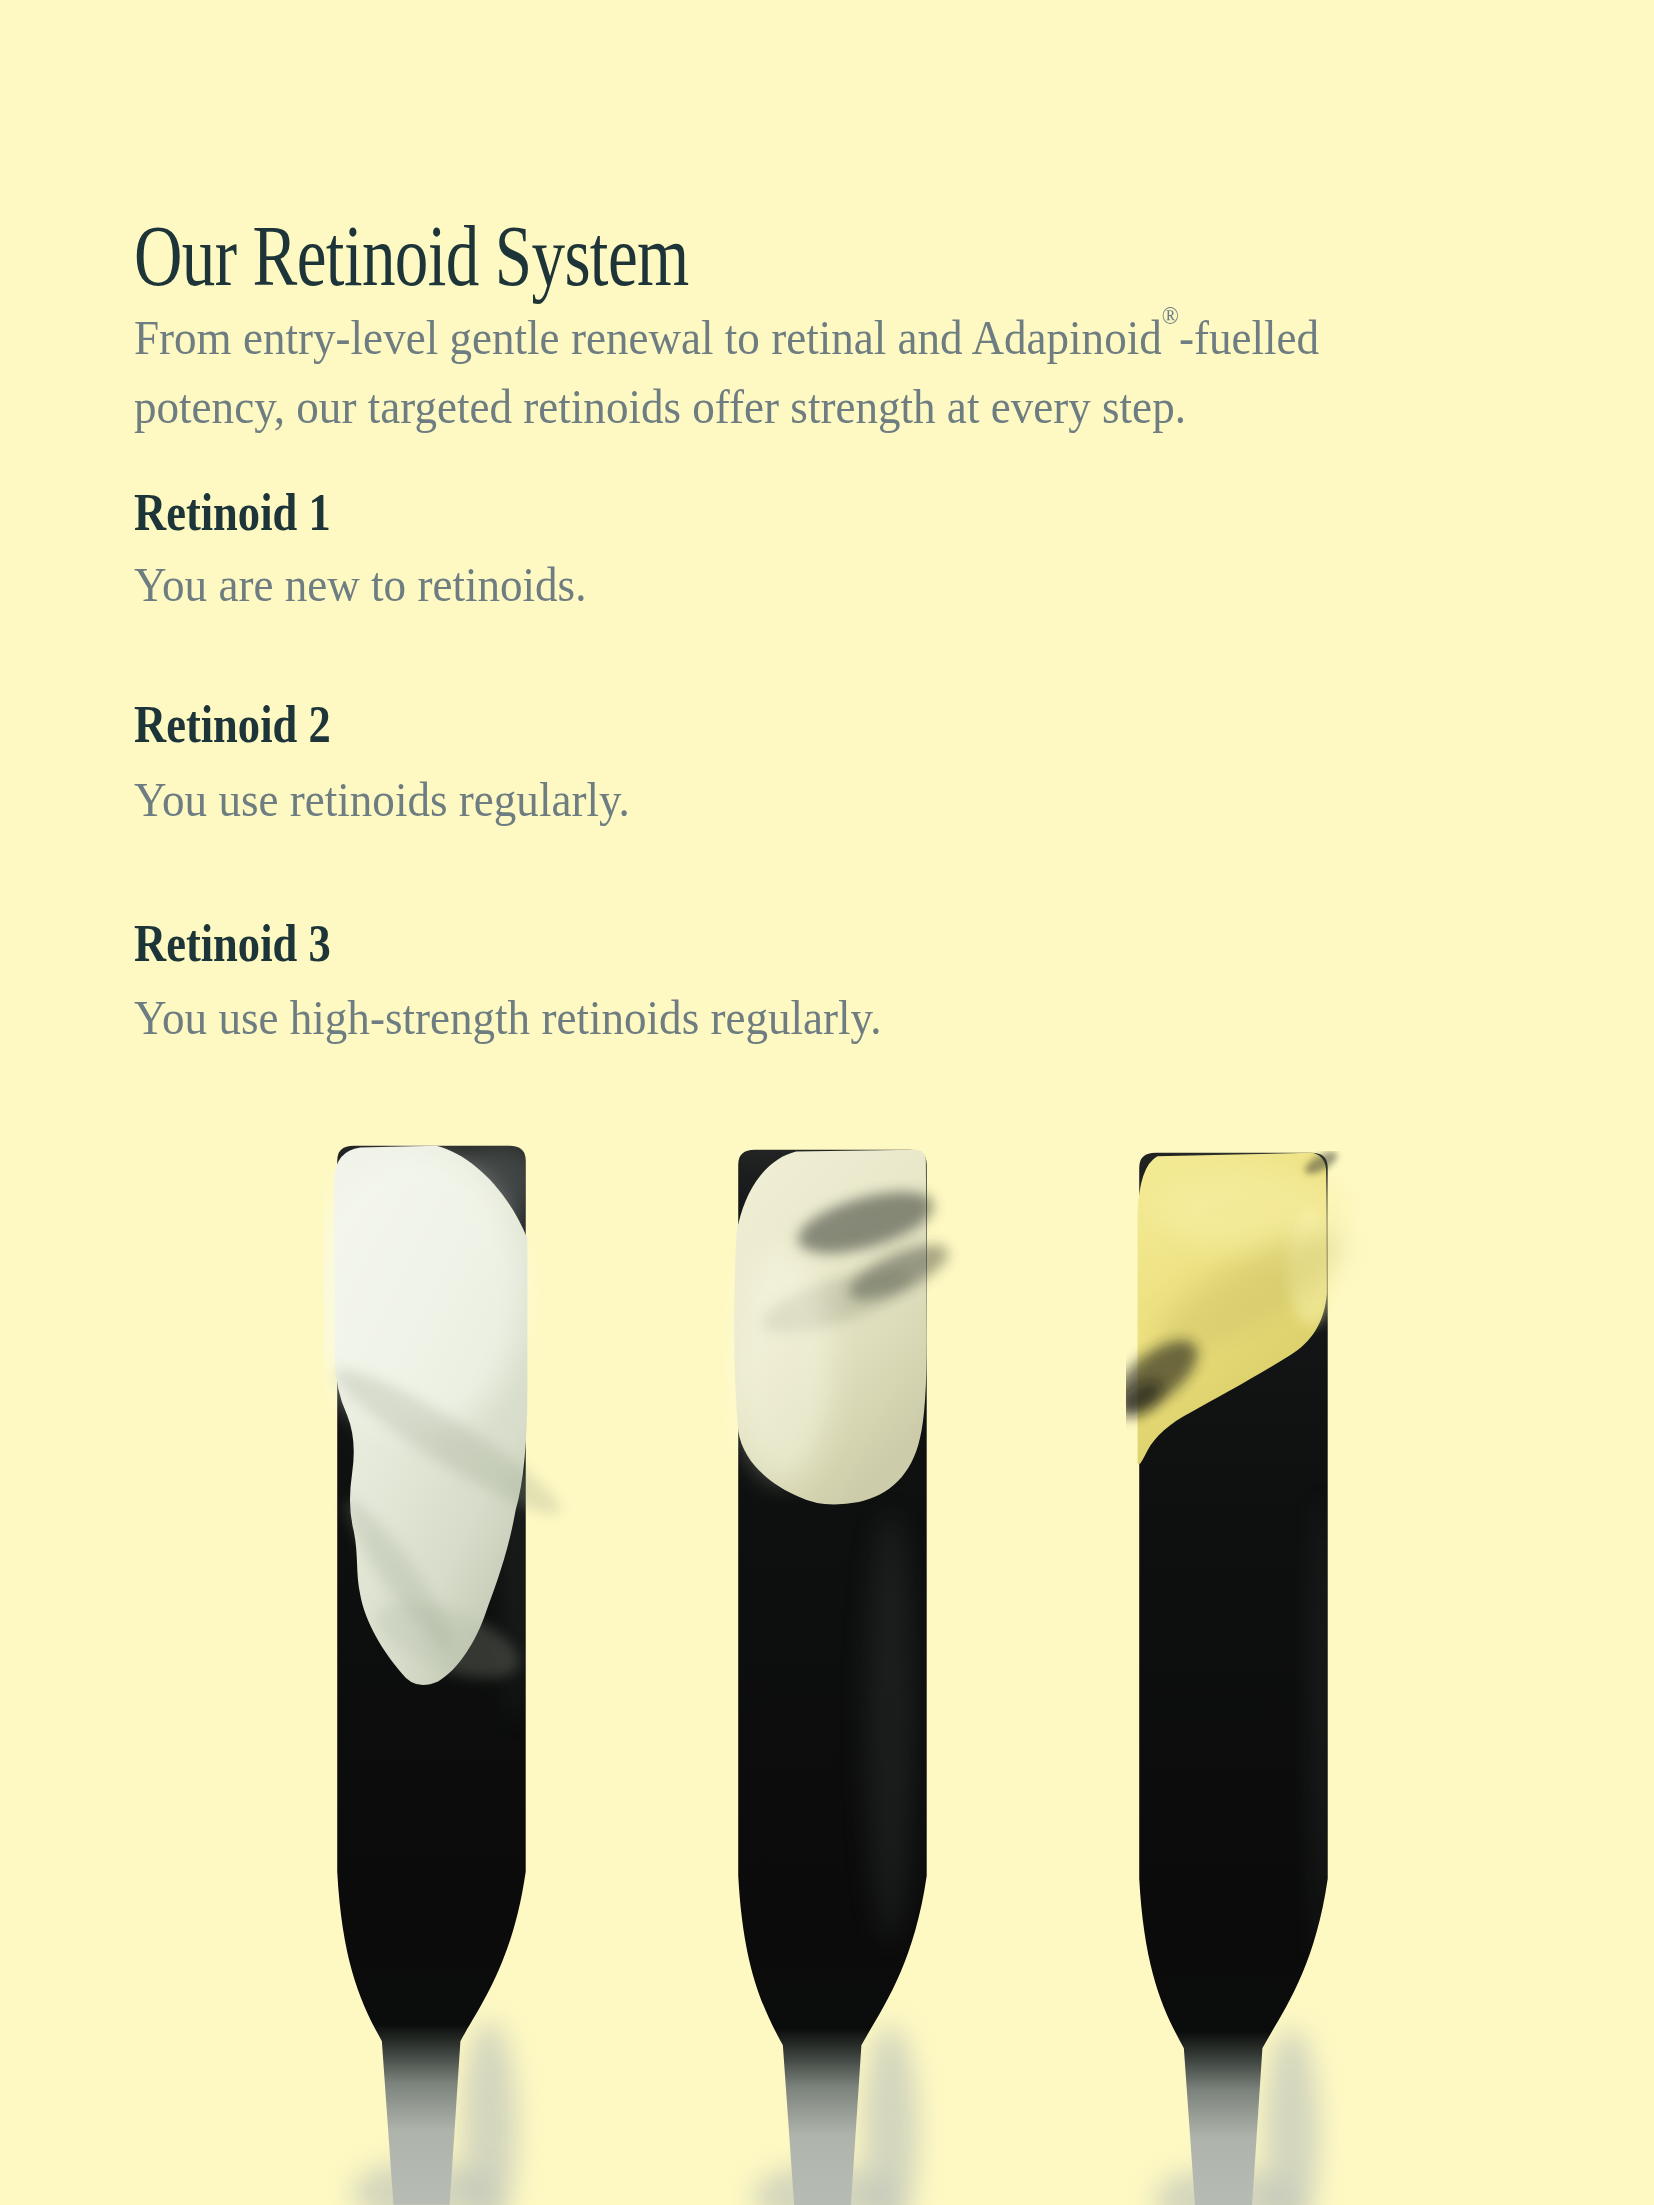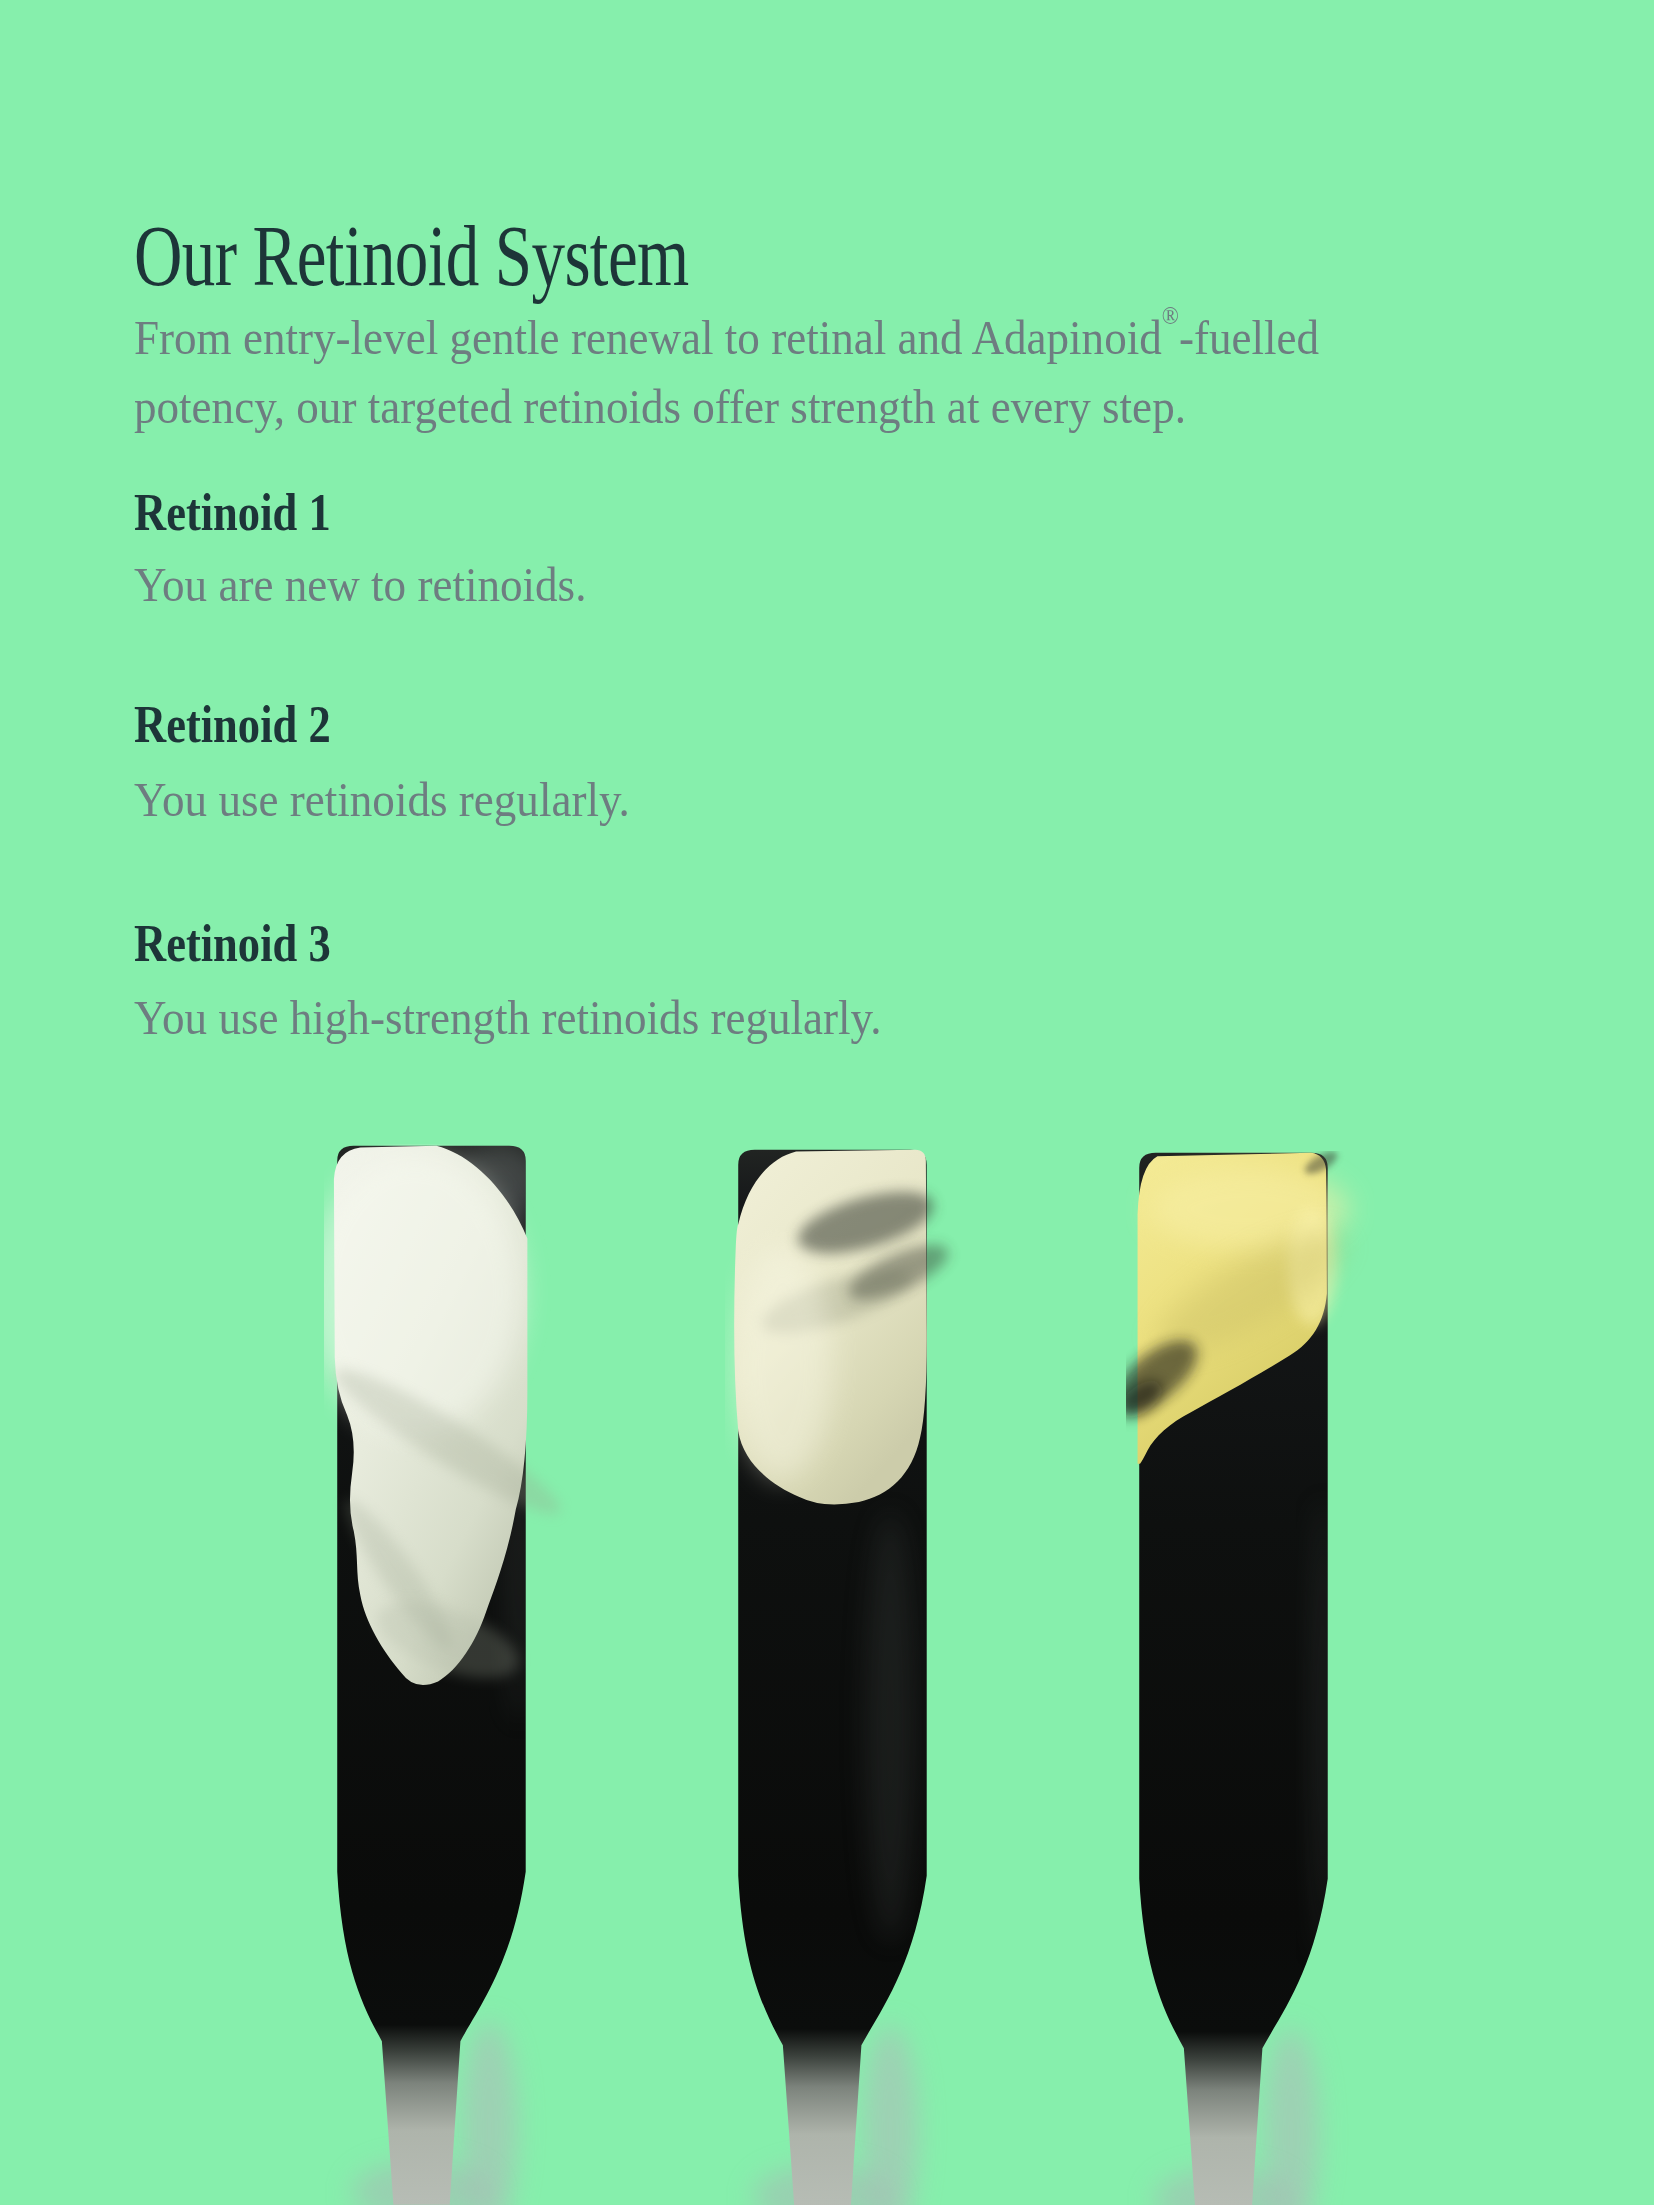--- a/index.html
+++ b/index.html
@@ -1,19 +1,19 @@
 <!DOCTYPE html>
 <html style="font-size:13.2px"><head>
 <meta charset="utf-8">
 <style>
   html,body{margin:0;padding:0;background:#e2e5e8;}
   .page{
     position:relative;
     width:1654px;height:2205px;
-    background:#86efac;
+    background:#fef9c3;
     overflow:hidden;
     font-family:"Liberation Serif","DejaVu Serif",serif;
   }
   .title{
     position:absolute;left:134px;top:213px;
     margin:0;
     font-size:86px;line-height:1;font-weight:400;
     color:#1d3538;
     letter-spacing:-0.8px;
     white-space:nowrap;

